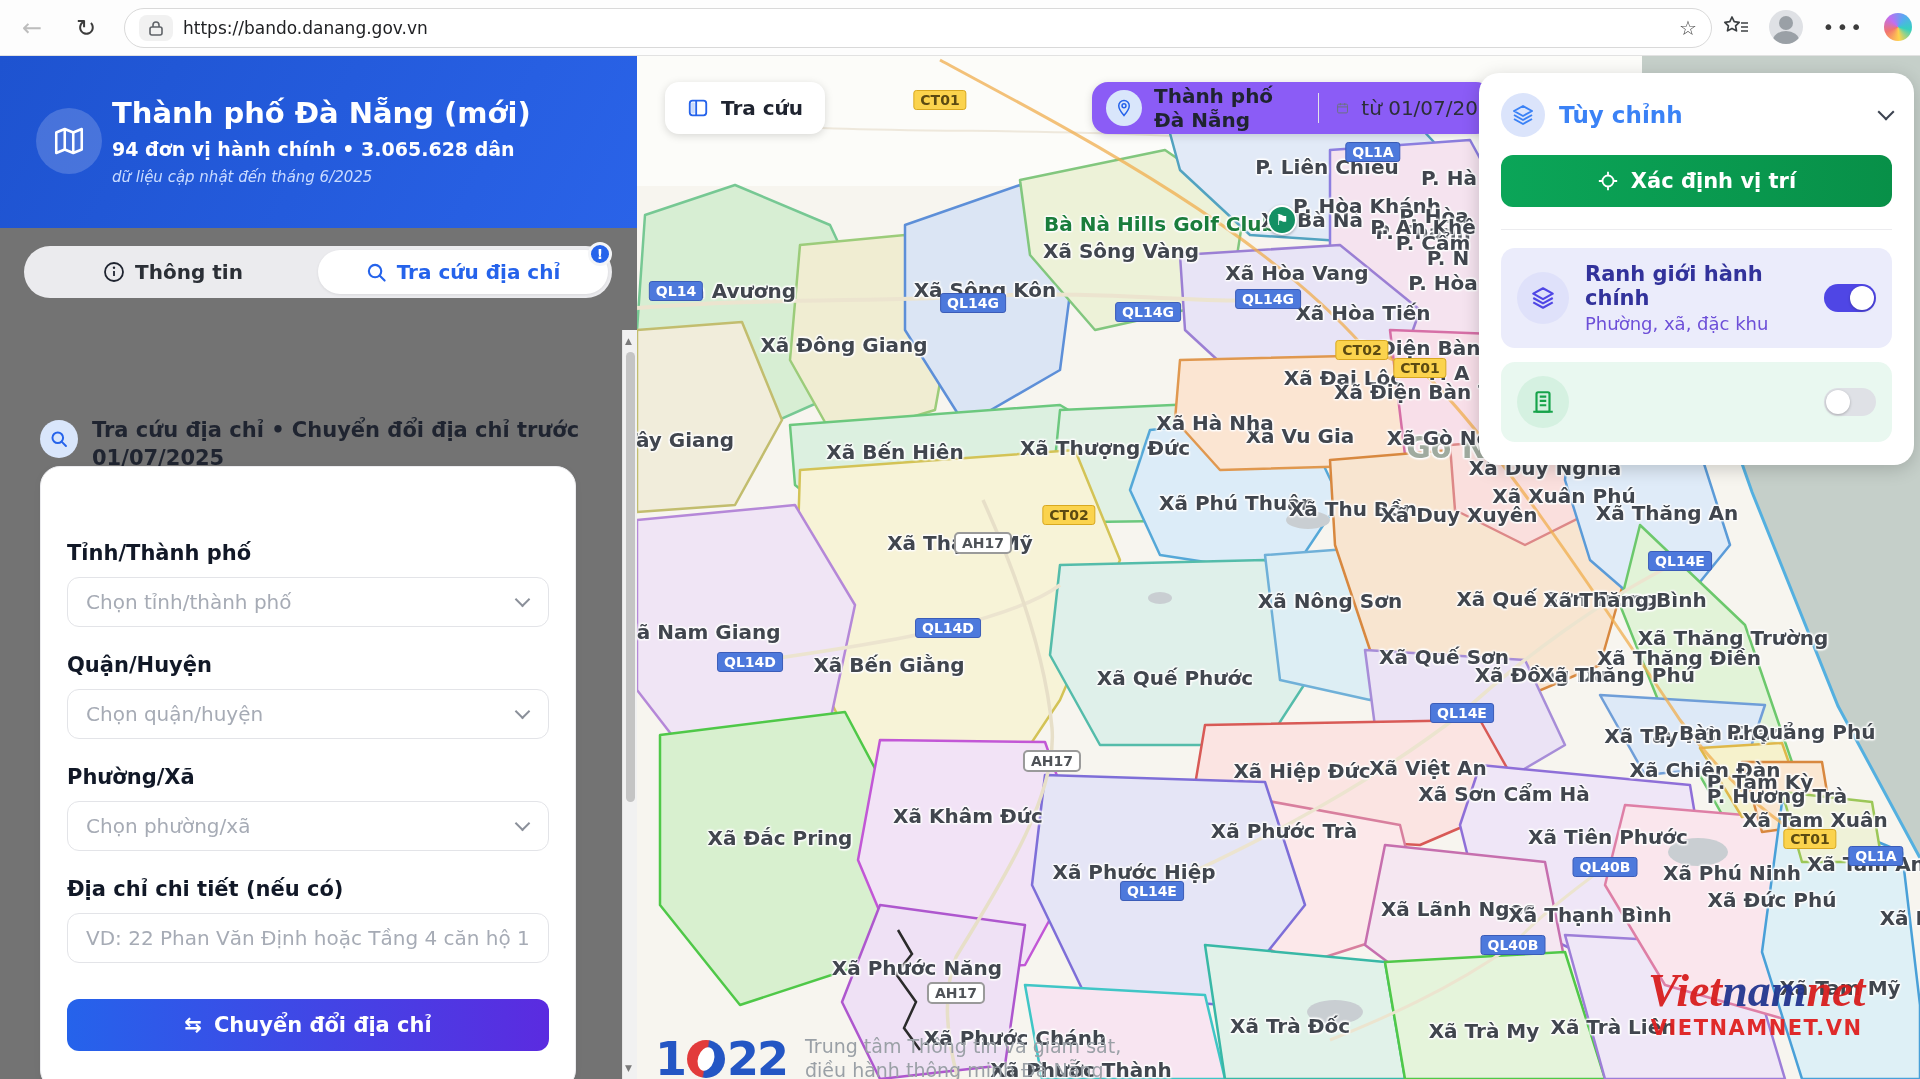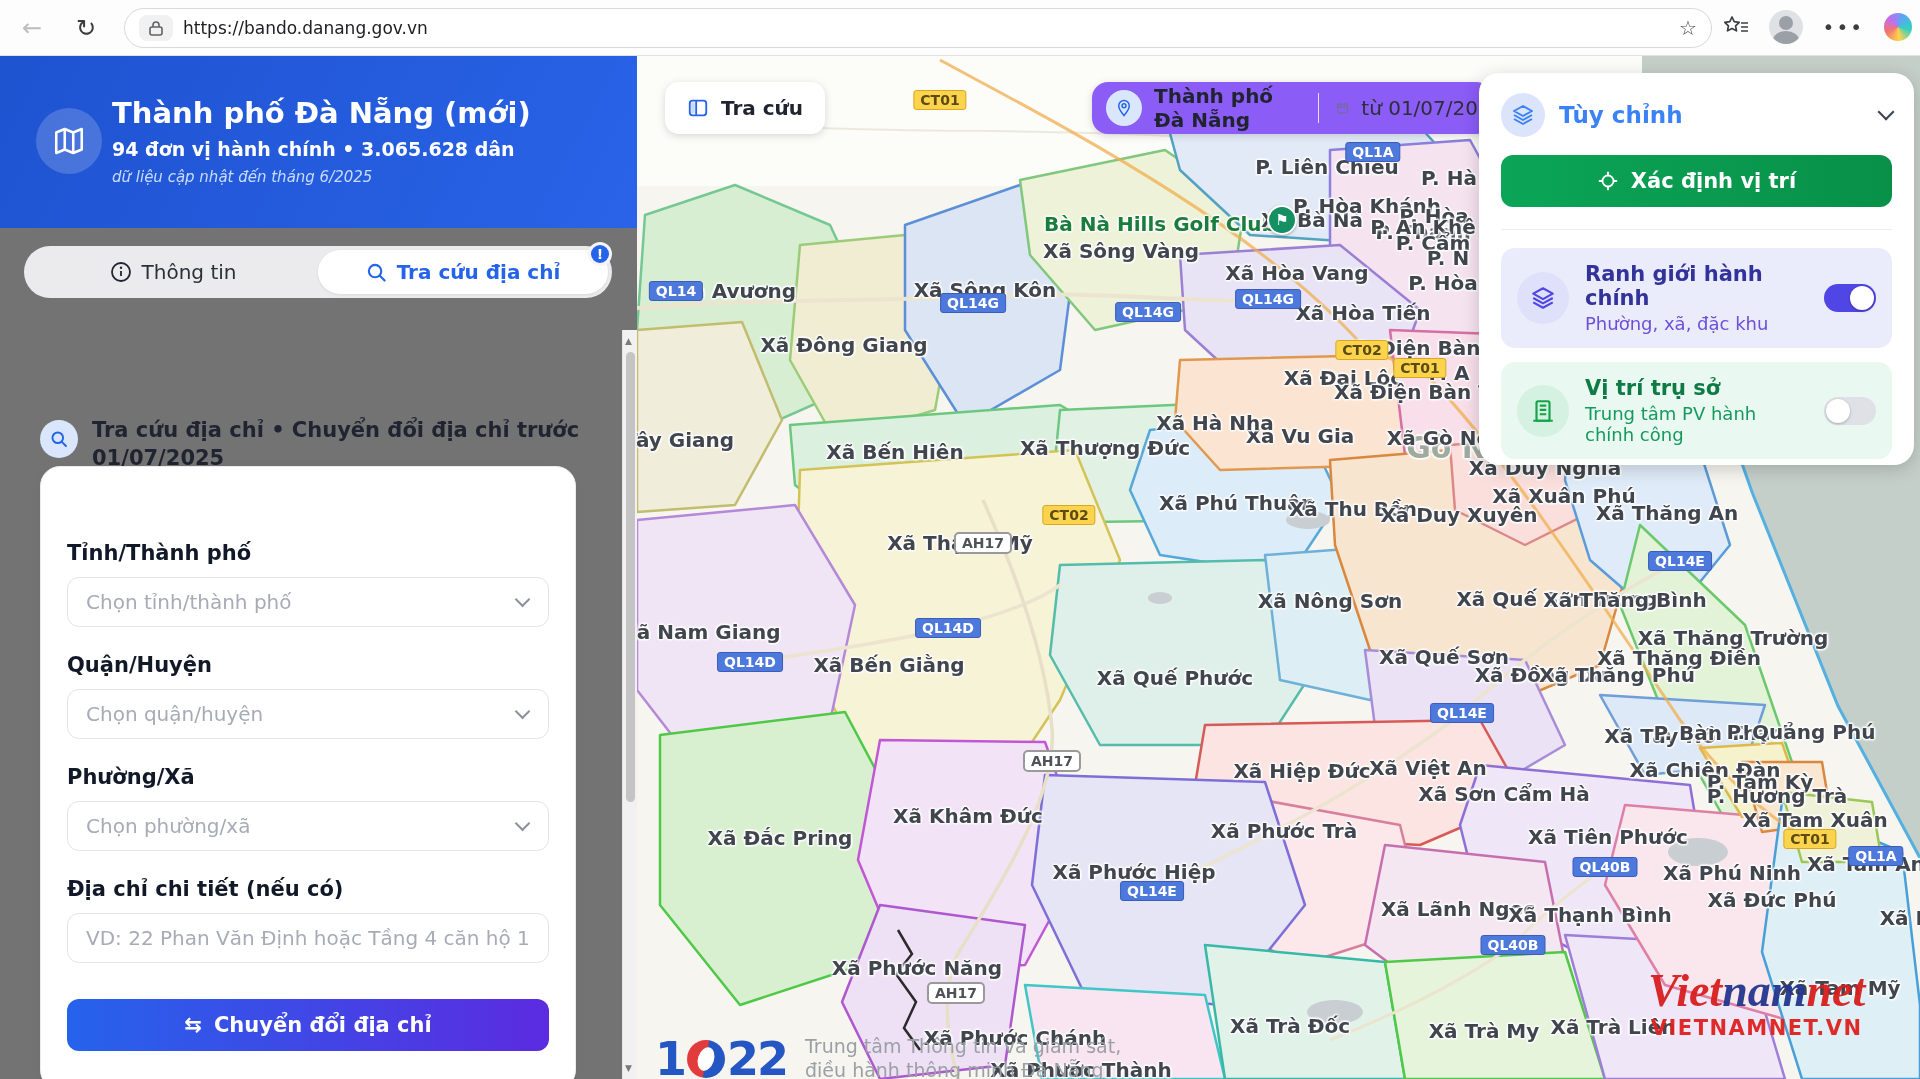--- a/index.html
+++ b/index.html
@@ -33,21 +33,21 @@
     background:linear-gradient(118deg,#1e53d0,#2a63e8); color:#fff; }
   .sb-head .mapicon { position:absolute; left:36px; top:52px; width:66px; height:66px; border-radius:50%;
     background:rgba(255,255,255,.18); display:flex; align-items:center; justify-content:center; }
   .sb-title { position:absolute; left:112px; top:40px; font-size:29px; font-weight:700; }
   .sb-sub { position:absolute; left:112px; top:82px; font-size:19px; font-weight:600; }
   .sb-note { position:absolute; left:112px; top:112px; font-size:15px; font-style:italic; color:#c9dbff; }
 
   .tabs { position:absolute; left:24px; top:190px; width:588px; height:52px; background:#ebebee;
     border-radius:26px; display:flex; padding:4px; }
   .tab { flex:1; border-radius:22px; display:flex; align-items:center; justify-content:center; gap:10px;
-    font-size:20px; color:#2b2f36; cursor:pointer; position:relative; font-weight:400; }
+    font-size:20px; color:#2b2f36; cursor:pointer; position:relative; font-weight:700; }
   .tab.active { background:#fff; color:#2563eb; font-weight:600; box-shadow:0 1px 3px rgba(0,0,0,.08); }
   .tab .excl { position:absolute; right:-4px; top:-8px; width:24px; height:24px; border-radius:50%;
     background:#2563eb; color:#fff; font-size:14px; font-weight:700; display:flex; align-items:center;
     justify-content:center; border:3px solid #f4f5f7; }
 
   .sec-head { position:absolute; left:40px; top:360px; width:540px; display:flex; gap:14px; }
   .sec-ic { width:38px; height:38px; border-radius:50%; background:#d9e6fb; flex:0 0 38px;
     display:flex; align-items:center; justify-content:center; margin-top:4px; }
   .sec-txt { font-size:21px; font-weight:700; color:#1f2430; line-height:1.35; }
 
@@ -478,24 +478,20 @@
       </span>
   </div>
 
   <div class="opt green">
     <span class="o-ic">
       <svg width="26" height="26" viewBox="0 0 24 24" fill="none" stroke="#16a34a" stroke-width="2">
           <rect x="6" y="3" width="12" height="18" rx="1.5"></rect>
           <path d="M9 7 h6 M9 11 h6 M9 15 h6 M3 21 h18"></path>
         </svg>
     </span>
-    <div>
-      <div class="o-title">Vị trí trụ sở</div>
-      <div class="o-sub">Trung tâm PV hành chính công</div>
-    </div>
     <span class="toggle off">
         <span class="knob"></span>
       </span>
   </div>
 </div>
 
 <div class="attrib">
   <span class="logo1022">1<span class="ball"></span>22</span>
   <span class="attrib-txt">
     <span>Trung tâm Thông tin và giám sát,</span><br>

